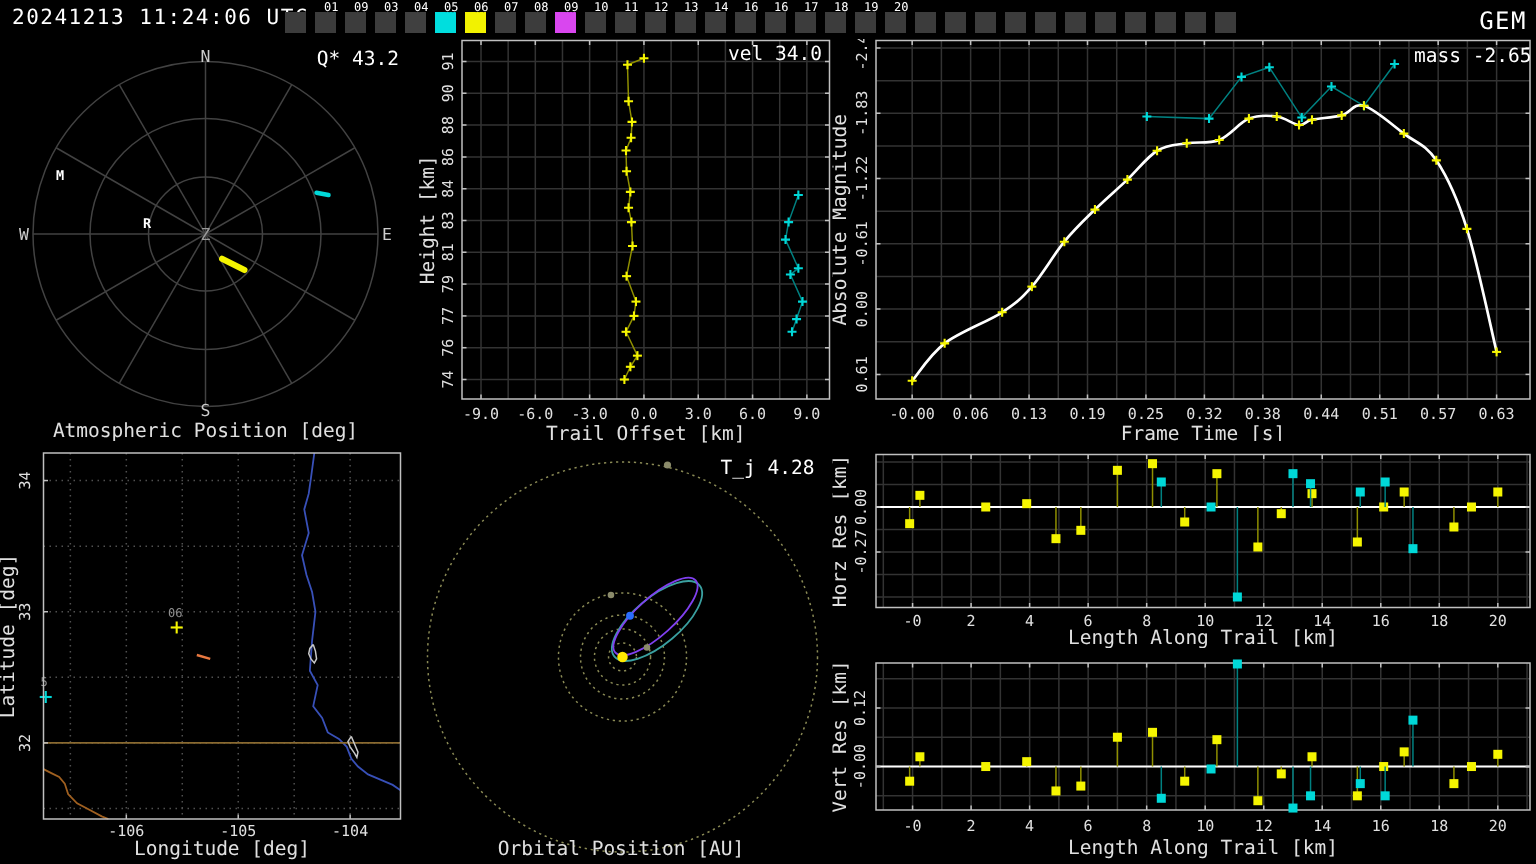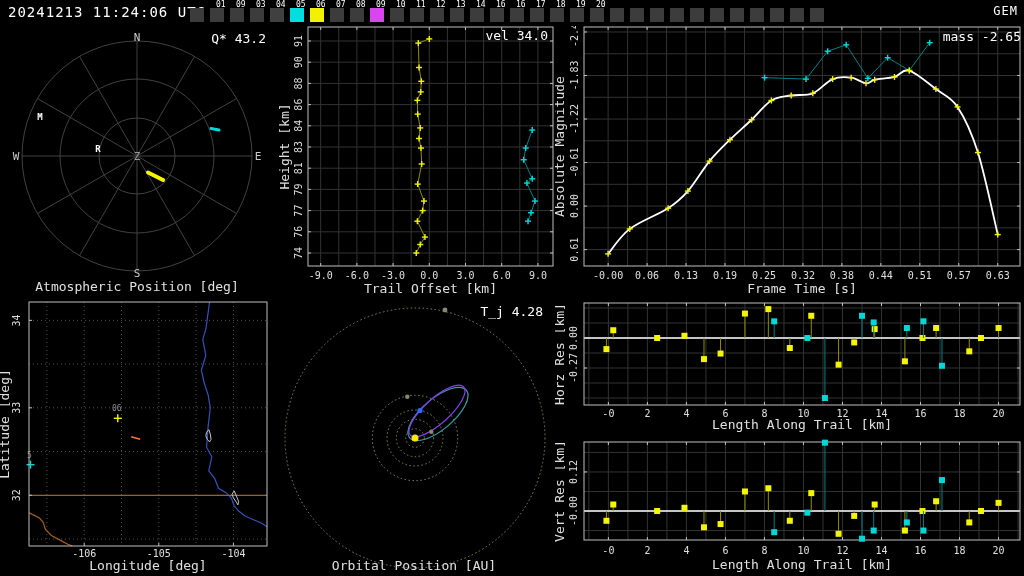--- a/index.html
+++ b/index.html
@@ -1,21 +1,21 @@
 <!DOCTYPE html>
 <html><head>
 <meta charset="utf-8">
 <style>
   html,body{margin:0;padding:0;background:#000;}
   body{width:1024px;height:576px;position:relative;overflow:hidden;
        font-family:"DejaVu Sans Mono","Liberation Mono",monospace;}
   #screen{position:absolute;left:0;top:0;width:1024px;height:576px;background:#000;}
   #topbar{position:absolute;left:0;top:0;width:1024px;height:26px;background:#000;}
   #clock{position:absolute;left:8px;top:4px;color:#fff;font-size:14px;letter-spacing:1px;white-space:pre;}
-  #shower{position:absolute;right:6px;top:4px;color:#fff;font-size:12px;letter-spacing:1px;}
+  #shower{position:absolute;right:6px;top:4px;color:#fff;font-size:16px;letter-spacing:1px;}
   #stations{position:absolute;left:0;top:0;height:26px;width:900px;}
   .sbox{position:absolute;top:8px;width:14px;height:14px;background:#3c3c3c;}
   .sbox .lbl{position:absolute;top:-7px;left:6px;font-size:8px;line-height:8px;color:#fff;
              text-shadow:1px 1px 0 #000,-1px 1px 0 #000,1px -1px 0 #000,-1px -1px 0 #000;}
   .panel{position:absolute;}
   .panel svg{position:absolute;left:0;top:0;display:block;}
   text{font-family:"DejaVu Sans Mono","Liberation Mono",monospace;}
 </style>
 </head>
 <body>

